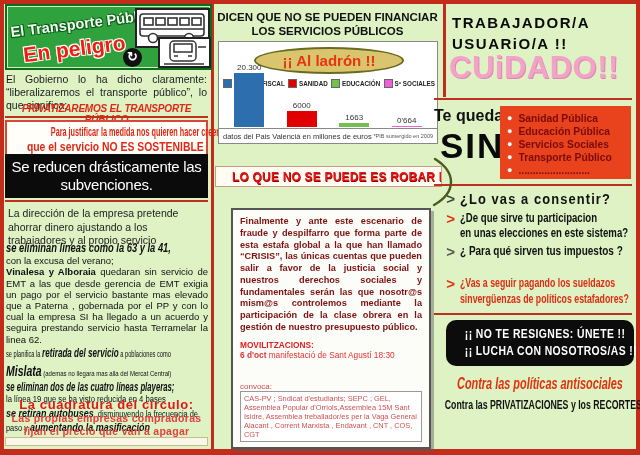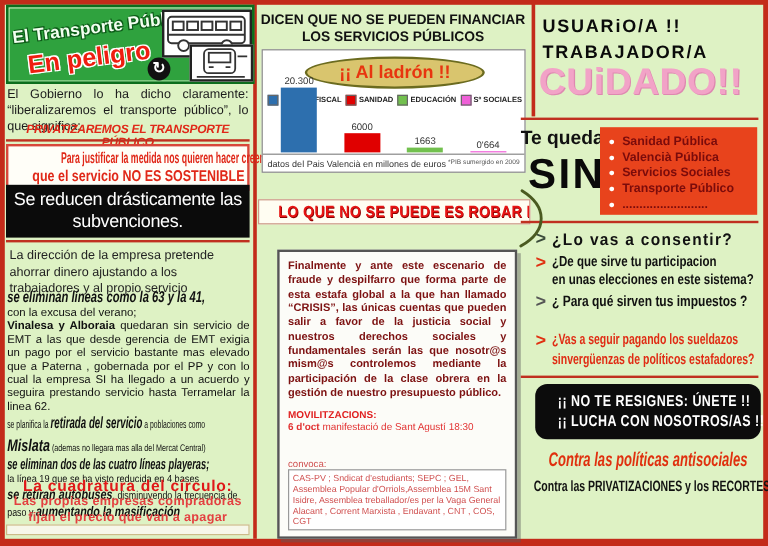--- a/index.html
+++ b/index.html
@@ -218,37 +218,37 @@
     <div class="finally">Finalmente y ante este escenario de fraude y despilfarro que forma parte de esta estafa global a la que han llamado “CRISIS”, las únicas cuentas que pueden salir a favor de la justicia social y nuestros derechos sociales y fundamentales serán las que nosotr@s mism@s controlemos mediante la participación de la clase obrera en la gestión de nuestro presupuesto público.</div>
     <div class="mobil">
       <div class="mobil-heading">MOVILITZACIONS:</div>
       <div><b>6 d'oct</b><span> manifestació de Sant Agustí 18:30</span></div>
     </div>
     <div class="convoca-label">convoca:</div>
     <div class="convoca-box">CAS-PV ; Sndicat d'estudiants; SEPC ; GEL, Assemblea Popular d'Orriols,Assemblea 15M Sant Isidre, Assemblea treballador/es per la Vaga General Alacant , Corrent Marxista , Endavant , CNT , COS, CGT</div>
   </div>
 
   <div class="abs worker">
+    <div>TRABAJADOR/A</div>
     <div>USUARiO/A  !!</div>
-    <div>TRABAJADOR/A</div>
   </div>
   <div class="abs cuidado">CUiDADO!!</div>
 
   <div class="hr" style="left:434px; top:98px; width:198px;"></div>
 
   <div class="abs tq-label">Te quedas</div>
   <div class="abs sin-label">SIN</div>
   <div class="abs sin-box">
     <div class="sin-item">
         <span class="bullet">●</span>
         <span>Sanidad Pública</span>
       </div>
     <div class="sin-item">
         <span class="bullet">●</span>
-        <span>Valencià Pública</span>
+        <span>Educación Pública</span>
       </div>
     <div class="sin-item">
         <span class="bullet">●</span>
         <span>Servicios Sociales</span>
       </div>
     <div class="sin-item">
         <span class="bullet">●</span>
         <span>Transporte Público</span>
       </div>
     <div class="sin-item">

